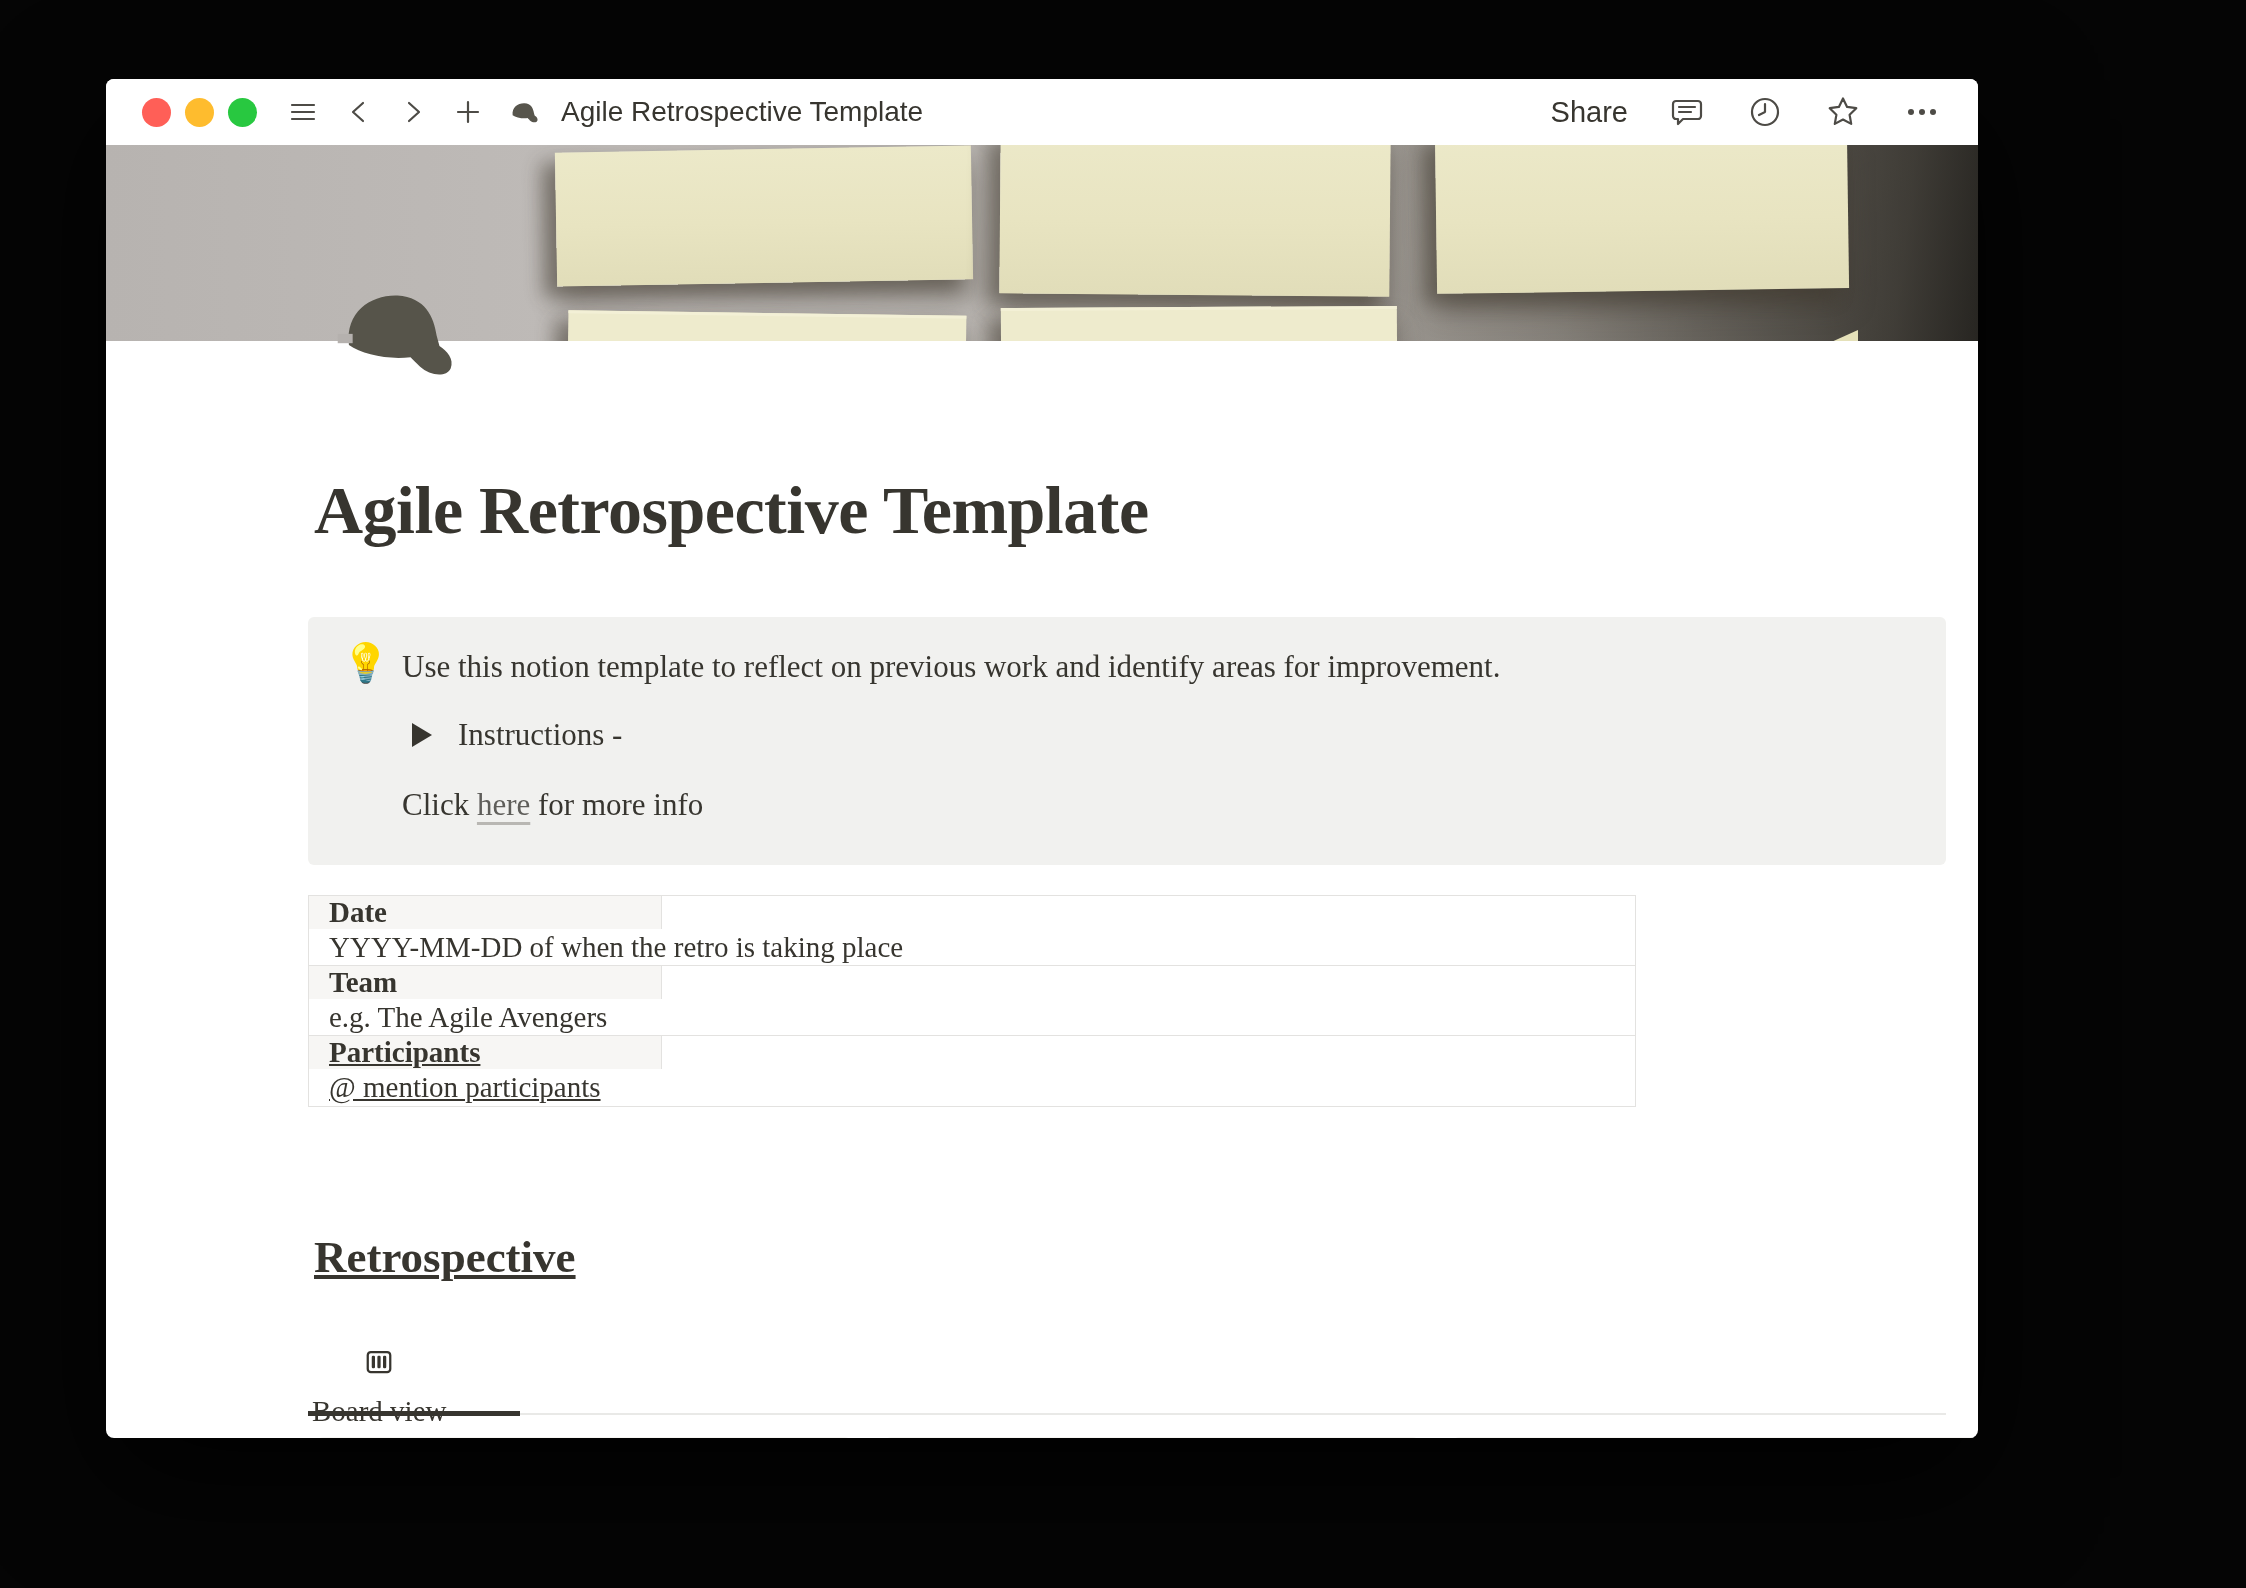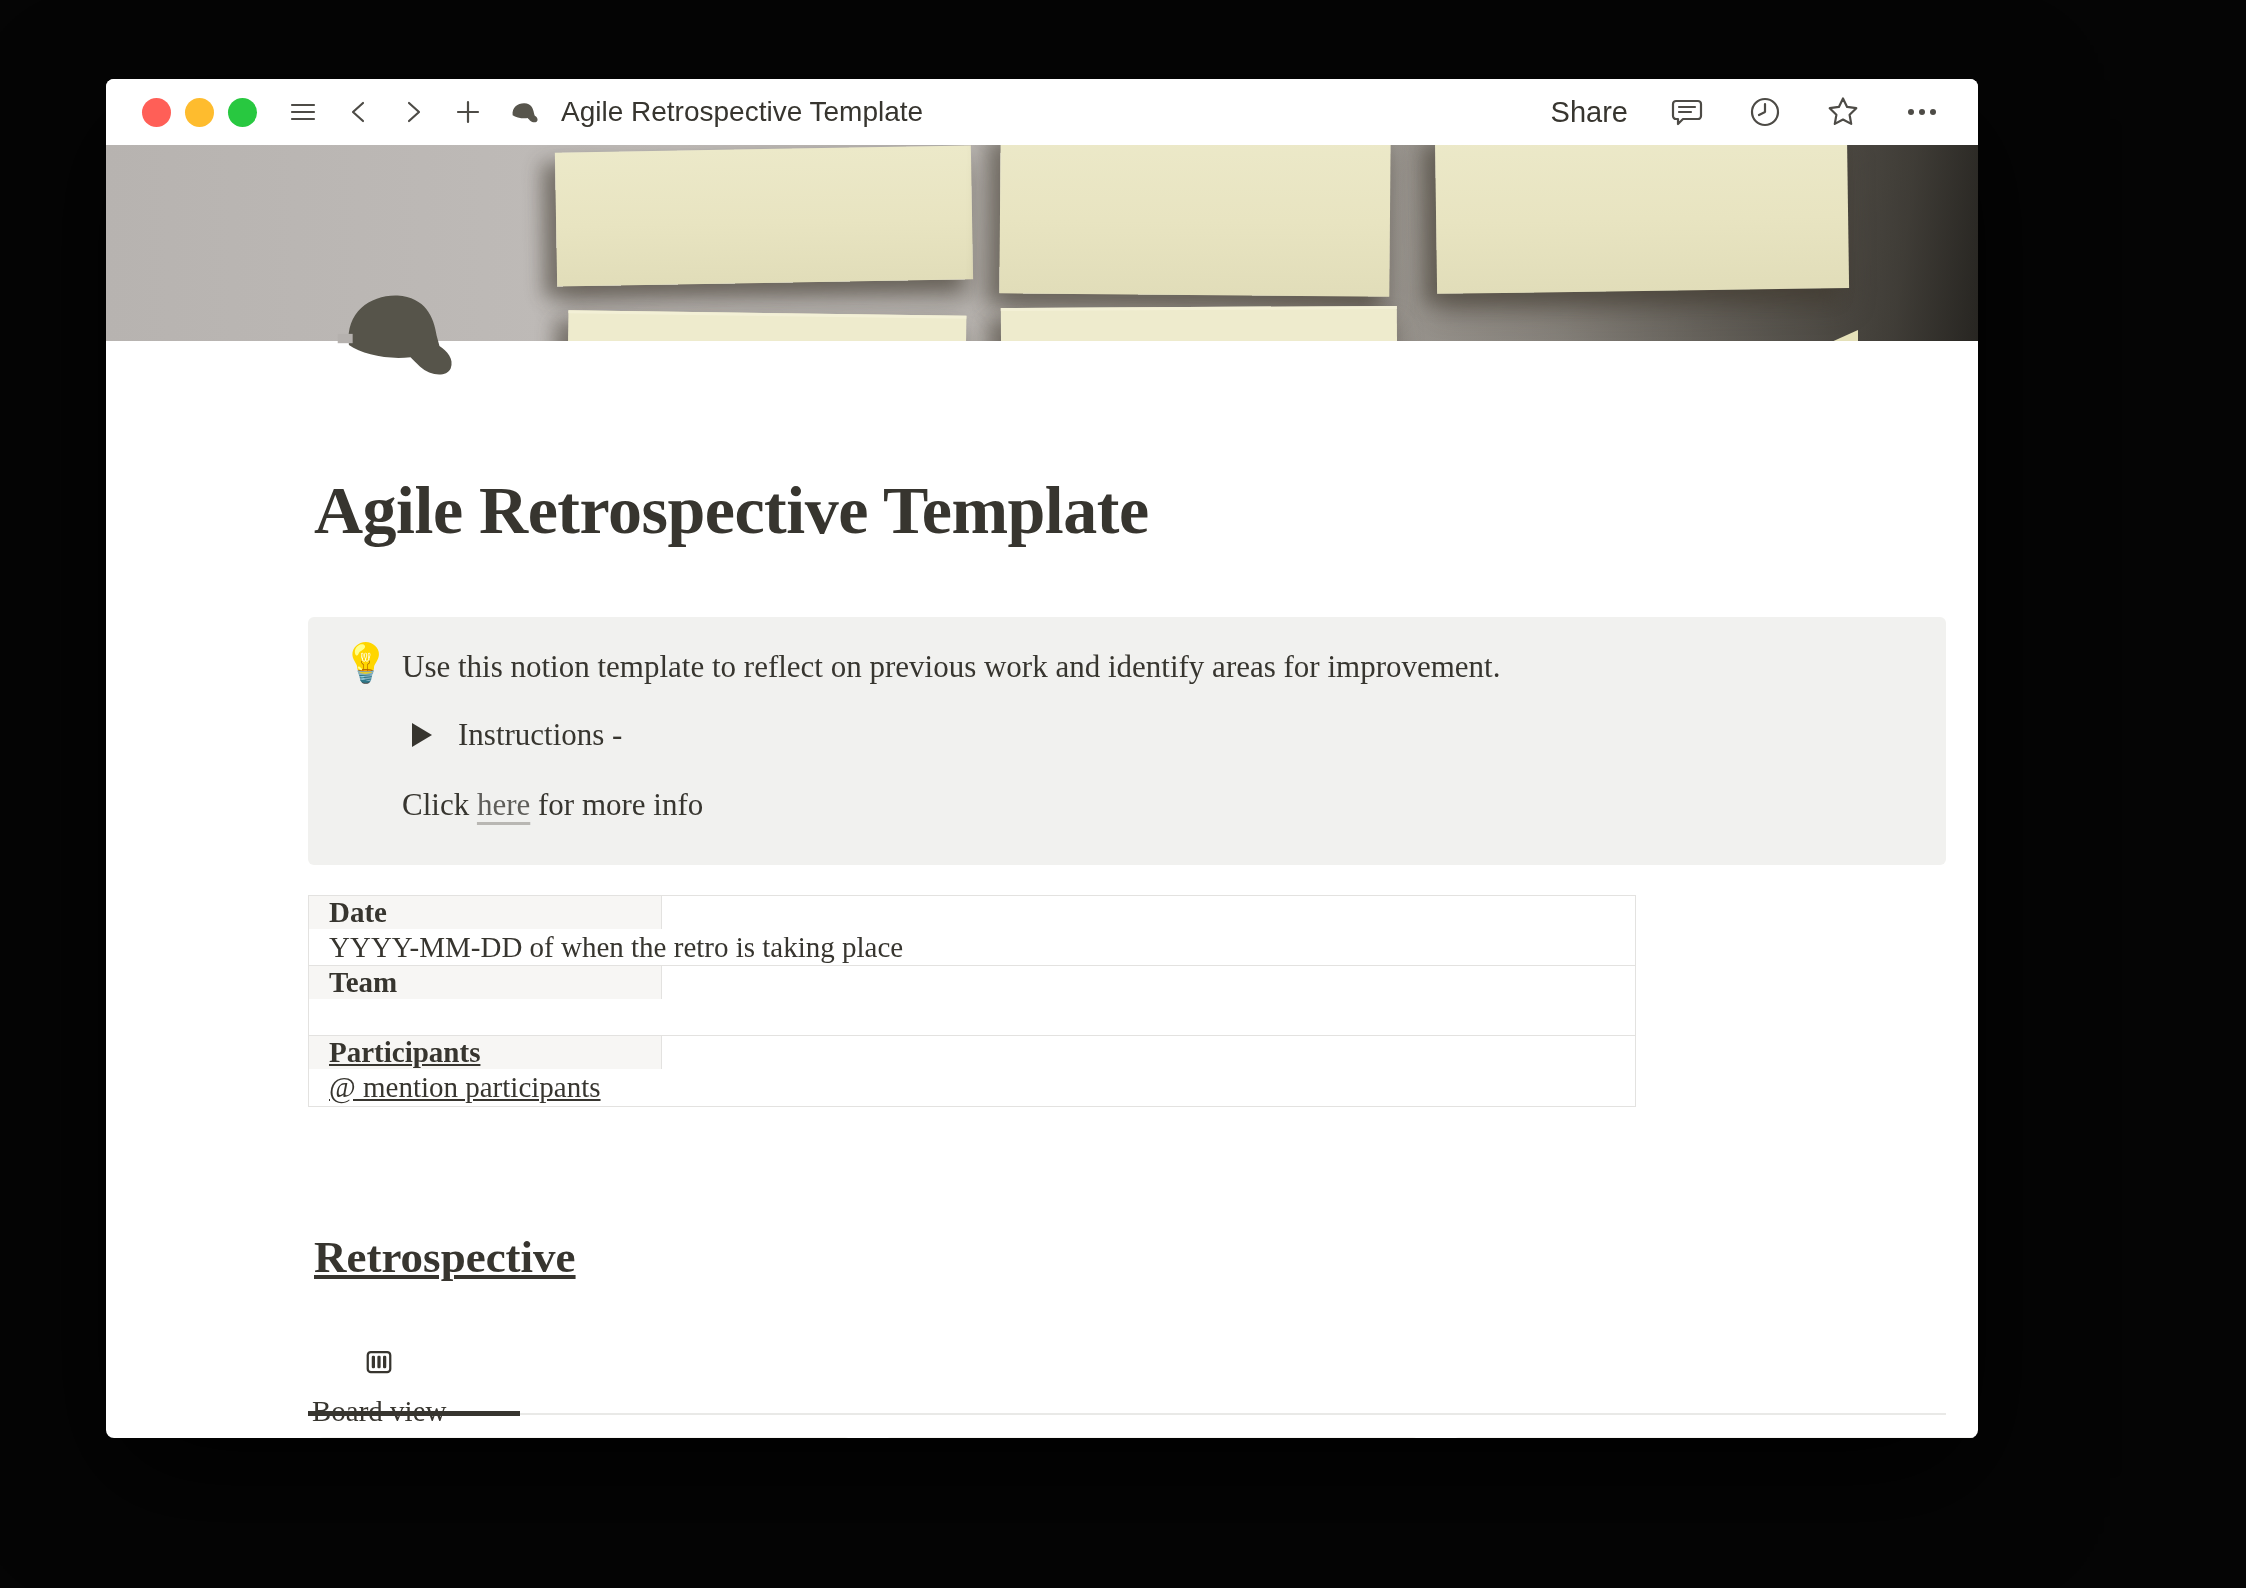--- a/index.html
+++ b/index.html
@@ -196,20 +196,21 @@
     </div>
   </div>
 
   <div class="info-table">
     <div class="trow">
       <div class="tlabel">Date</div>
       <div class="tvalue">YYYY-MM-DD of when the retro is taking place</div>
     </div>
     <div class="trow">
       <div class="tlabel">Team</div>
+      <div class="tvalue">e.g. The Agile Avengers</div>
     </div>
     <div class="trow">
       <div class="tlabel">Participants</div>
       <div class="tvalue">@ mention participants</div>
     </div>
   </div>
 
   <h2 class="section-heading" style="margin:0;text-decoration:underline;">Retrospective</h2>
 
   <div class="view-tab">

